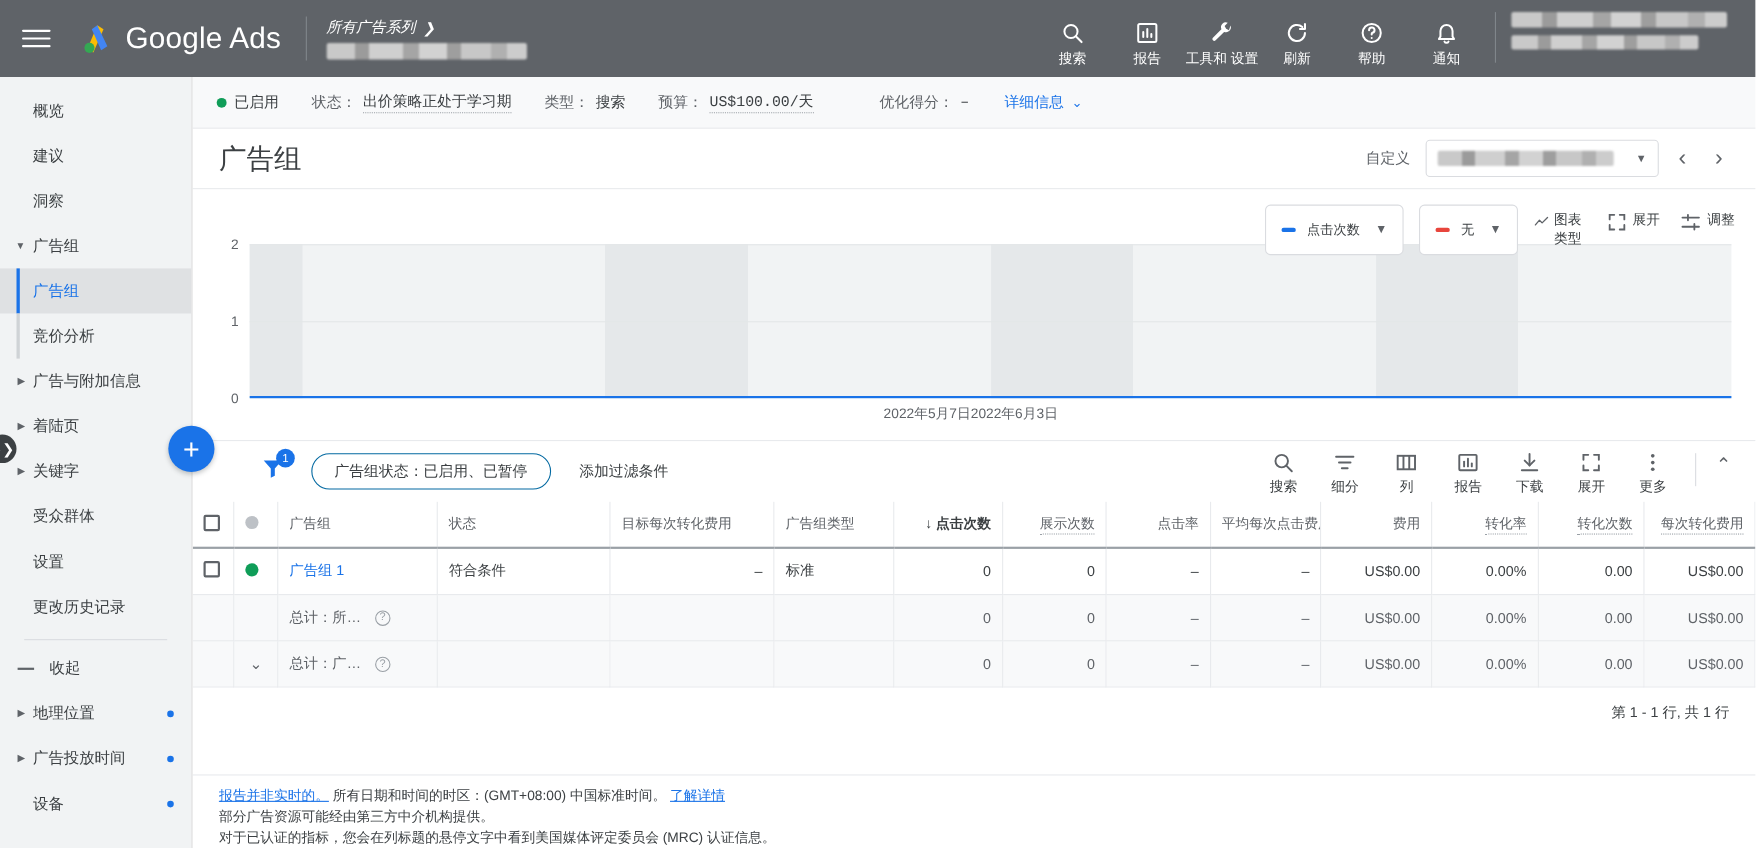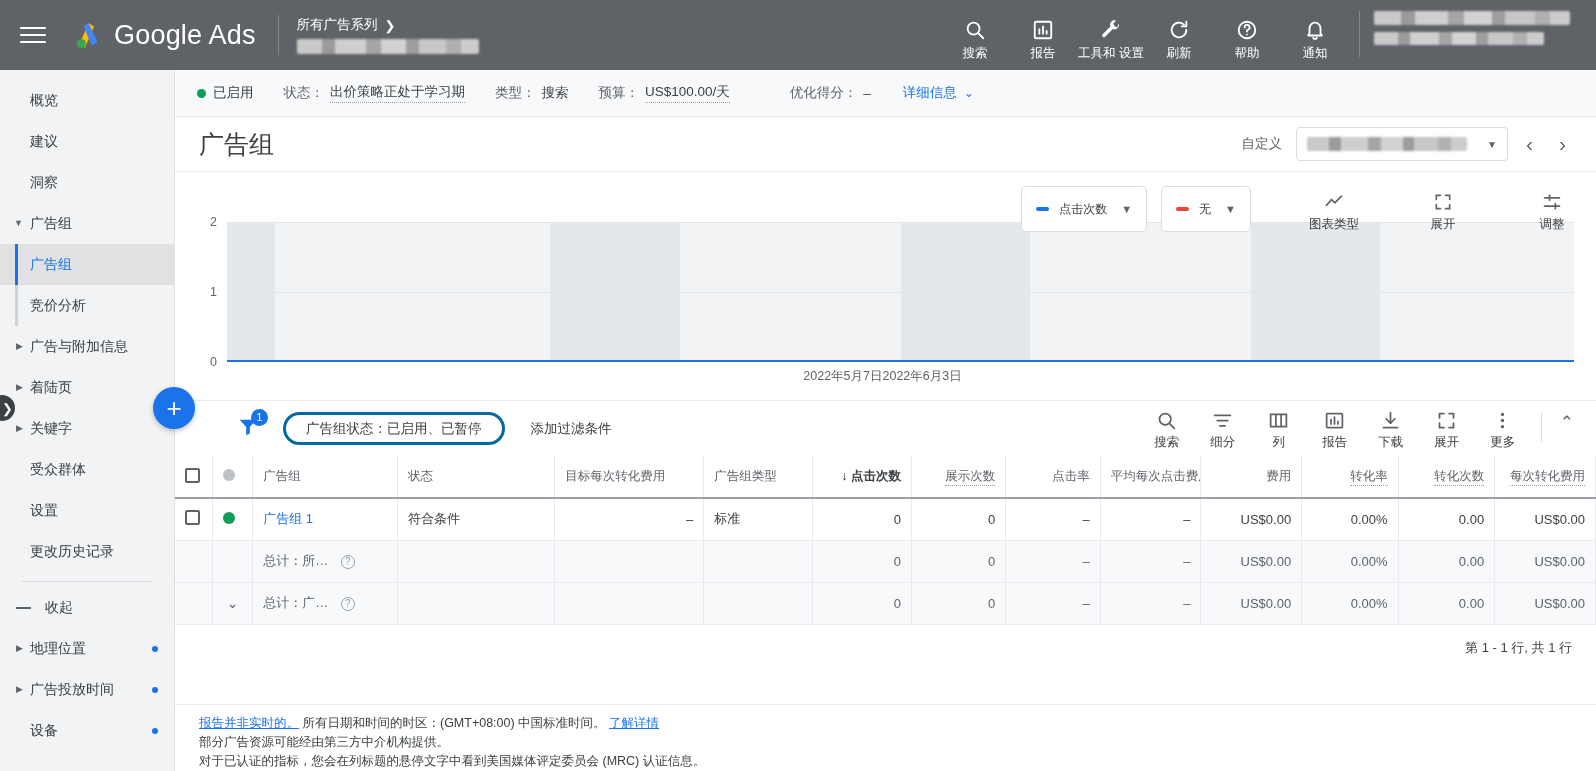--- a/index.html
+++ b/index.html
@@ -13,21 +13,21 @@
   
   .topbar {
     height: 70px; background: #5f6368; color: #fff;
     display: flex; align-items: center; flex: 0 0 70px; position: relative;
   }
   .hamburger { width: 26px; margin-left: 20px; cursor: pointer; }
   .hamburger span { display: block; height: 2px; background: #fff; margin: 5px 0; border-radius: 1px; }
   .logo-mark { margin-left: 24px; width: 34px; height: 34px; }
   .brand { font-size: 27px; margin-left: 10px; letter-spacing: .2px; font-weight: 400; }
   .topdiv { width: 1px; height: 40px; background: #80868b; margin: 0 18px 0 22px; }
-  .crumbs { display: flex; flex-direction: column; gap: 5px; }
+  .crumbs { display: flex; flex-direction: column; gap: 5px; font-style: italic; }
   .crumb-top { font-size: 13.5px; display: flex; align-items: center; gap: 7px; color: #fff; }
   .crumb-chev { font-size: 13px; }
   .redact {
     background: linear-gradient(90deg,#c9c9c9 0 14%,#9b9b9b 14% 21%,#cfcfcf 21% 38%,#a5a5a5 38% 46%,
     #d2d2d2 46% 60%,#9e9e9e 60% 67%,#c7c7c7 67% 82%,#b0b0b0 82% 90%,#cccccc 90% 100%);
     border-radius: 2px; filter: blur(1.1px);
   }
   .crumb-redact { width: 182px; height: 15px; }
   .topnav { margin-left: auto; display: flex; align-items: flex-start; gap: 0; padding-right: 8px; }
   .topnav-item {
@@ -82,21 +82,21 @@
   
   .main { flex: 1; display: flex; flex-direction: column; min-width: 0; background: #fff; }
 
   .status-bar {
     height: 47px; flex: 0 0 47px; background: #f8f9fa; border-bottom: 1px solid #e8eaed;
     display: flex; align-items: center; padding-left: 22px; font-size: 13.5px; color: #3c4043; gap: 0;
   }
   .st-dot { width: 9px; height: 9px; border-radius: 50%; background: #0f9d58; margin-right: 7px; }
   .st-seg { display: flex; align-items: center; gap: 6px; margin-right: 30px; }
   .st-key { color: #5f6368; }
-  .st-val { color: #3c4043; }
+  .st-val { color: #3c4043; font-family: Liberation Mono, monospace; }
   .dotted { border-bottom: 1px dotted #9aa0a6; padding-bottom: 1px; }
   .st-link { color: #1a73e8; cursor: pointer; margin-left: 2px; }
   .st-chev { color: #1a73e8; font-size: 12px; margin-left: 7px; }
 
   .title-bar {
     height: 55px; flex: 0 0 55px; display: flex; align-items: center;
     padding: 0 22px 0 24px; border-bottom: 1px solid #e8eaed;
   }
   .page-title { font-size: 25px; color: #3c4043; font-weight: 400; }
   .title-right { margin-left: auto; display: flex; align-items: center; gap: 10px; }
@@ -115,22 +115,22 @@
     position: absolute; right: 18px; top: 14px; display: flex; align-items: flex-start; gap: 14px; z-index: 6;
   }
   .metric-pill {
     height: 46px; border: 1px solid #dadce0; border-radius: 5px; display: flex; align-items: center;
     gap: 10px; padding: 0 14px; background: #fff; cursor: pointer;
   }
   .pill-dash { width: 13px; height: 4px; border-radius: 2px; }
   .pill-text { font-size: 12px; color: #3c4043; }
   .pill-caret { font-size: 11px; color: #5f6368; margin-left: 4px; }
   .chart-ic {
-    width: 52px; display: flex; flex-direction: column; align-items: center; gap: 4px;
-    cursor: pointer; color: #5f6368; padding-top: 6px; margin-left: 43px;
+    width: 52px; display: flex; flex-direction: row; align-items: flex-start; gap: 4px;
+    cursor: pointer; color: #5f6368; padding-top: 6px;
   }
   .chart-ic .lbl { font-size: 12.5px; color: #3c4043; }
 
   .plot { position: absolute; left: 22px; right: 22px; top: 50px; height: 140px; }
   .y-axis { position: absolute; left: 0; top: 0; bottom: 0; width: 26px; }
   .y-tick { position: absolute; right: 6px; font-size: 12.5px; color: #5f6368; transform: translateY(-50%); }
   .grid { position: absolute; left: 30px; right: 0; top: 0; bottom: 0; background: #f1f3f4; }
   .gridline { position: absolute; left: 0; right: 0; height: 1px; background: #e3e6e8; }
   .band { position: absolute; top: 0; bottom: 0; background: #e5e8ea; }
   .series-line { position: absolute; left: 0; right: 0; bottom: 0; height: 2px; background: #1a73e8; }
@@ -149,21 +149,21 @@
     position: absolute; left: -22px; top: -14px; width: 42px; height: 42px; border-radius: 50%;
     background: #1a73e8; color: #fff; display: flex; align-items: center; justify-content: center;
     font-size: 26px; font-weight: 300; box-shadow: 0 2px 5px rgba(60,64,67,.32); cursor: pointer; z-index: 9;
   }
   .funnel-wrap { position: relative; margin-right: 24px; cursor: pointer; }
   .funnel-badge {
     position: absolute; top: -7px; right: -9px; width: 17px; height: 17px; border-radius: 50%;
     background: #1a73e8; color: #fff; font-size: 10.5px; display: flex; align-items: center; justify-content: center;
   }
   .chip {
-    height: 33px; border: 3px solid #0369a1; border-radius: 17px; display: flex; align-items: center;
+    height: 33px; border: 1px solid #0369a1; border-radius: 17px; display: flex; align-items: center;
     padding: 0 20px; font-size: 13.5px; color: #3c4043; cursor: pointer; background: #fff;
   }
   .add-filter { margin-left: 26px; font-size: 13.5px; color: #3c4043; cursor: pointer; }
   .tbar-right { margin-left: auto; display: flex; align-items: flex-start; gap: 4px; }
   .tb-ic {
     width: 52px; display: flex; flex-direction: column; align-items: center; gap: 3px;
     cursor: pointer; color: #5f6368; padding-top: 4px;
   }
   .tb-ic .lbl { font-size: 12.5px; color: #3c4043; }
   .tb-sep { width: 1px; height: 30px; background: #dadce0; margin: 6px 8px 0 8px; }

